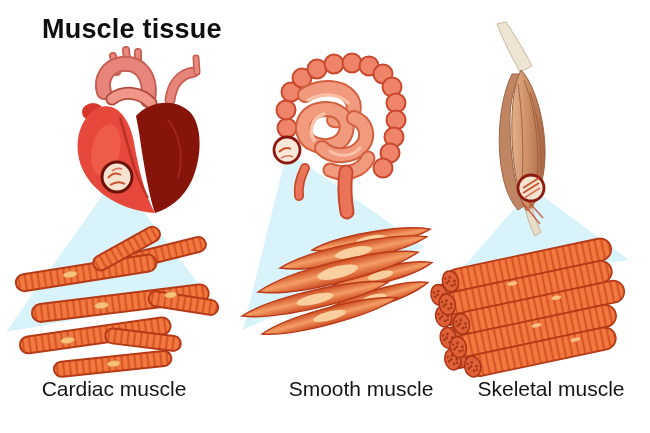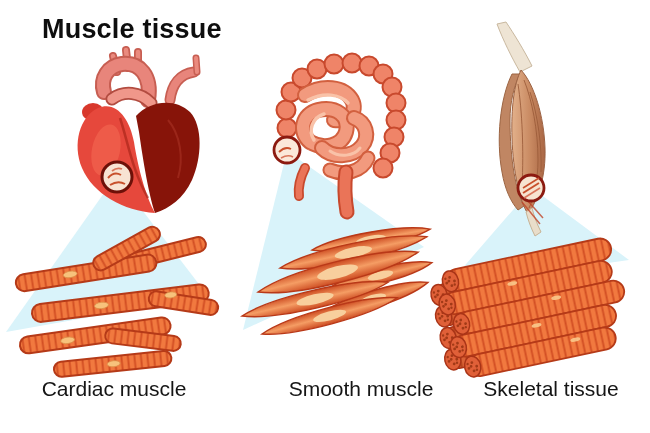--- a/index.html
+++ b/index.html
@@ -241,14 +241,14 @@
     <ellipse cx="70" cy="-49" rx="5" ry="2" fill="#f8c98c" opacity="0.9"></ellipse>
     <ellipse cx="110" cy="-26" rx="5" ry="2" fill="#f8c98c" opacity="0.9"></ellipse>
     <ellipse cx="85" cy="-3" rx="5" ry="2" fill="#f8c98c" opacity="0.9"></ellipse>
     <ellipse cx="120" cy="19" rx="5" ry="2" fill="#f8c98c" opacity="0.9"></ellipse>
   </g>
 </svg>
 
 <div class="title">Muscle tissue</div>
 <div class="label cardiac">Cardiac muscle</div>
 <div class="label smooth">Smooth muscle</div>
-<div class="label skeletal">Skeletal tissue</div>
+<div class="label skeletal">Skeletal muscle</div>
 </div>
 
 </body></html>

